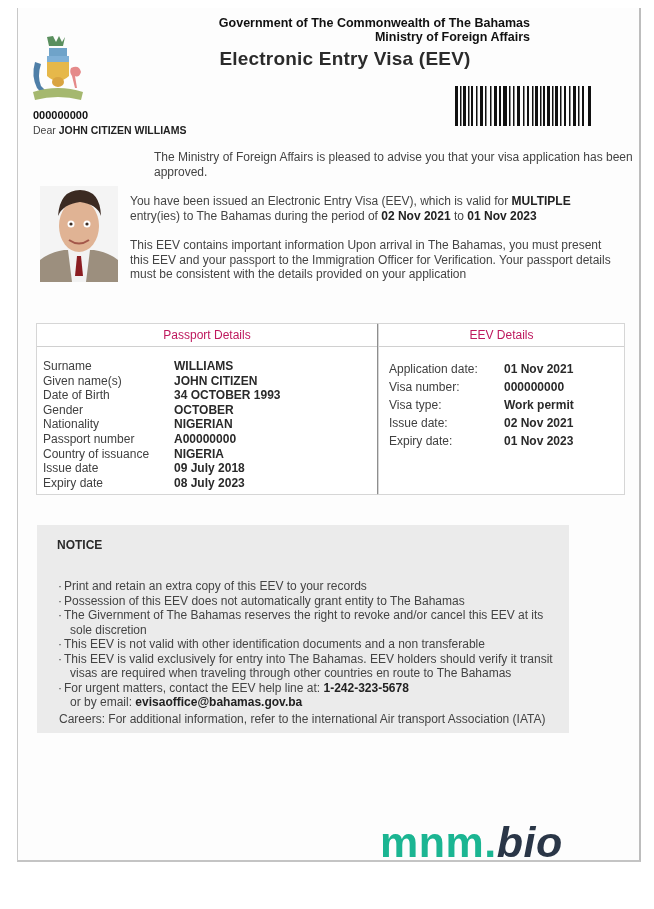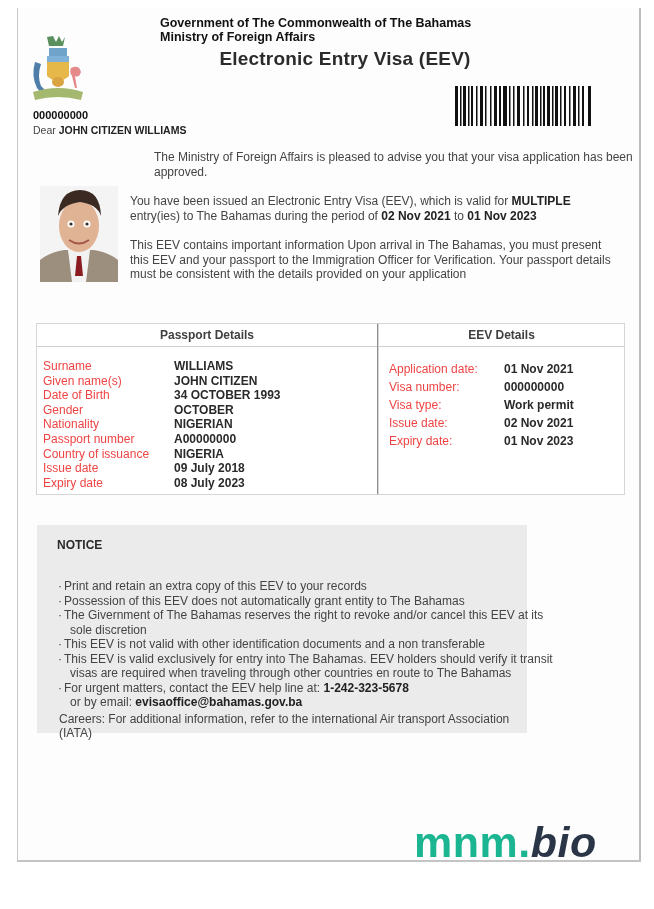--- a/index.html
+++ b/index.html
@@ -6,56 +6,56 @@
   body {
     width: 654px; height: 909px; background: #ffffff; position: relative; overflow: hidden;
     font-family: "Liberation Sans", sans-serif; color: #333;
   }
   .page {
     position: absolute; left: 17px; top: 8px; width: 621px; height: 852px;
     background: #fdfdfd;
     border-left: 1px solid #c8c8c8; border-right: 2px solid #bdbdbd; border-bottom: 2px solid #c4c4c4;
   }
   .crest { position: absolute; left: 27px; top: 32px; width: 62px; height: 74px; }
-  .gov { position: absolute; left: 160px; top: 16px; width: 370px; text-align: left; font-weight: bold; font-size: 12.5px; line-height: 14px; color: #111; }
+  .gov { position: absolute; left: 160px; top: 16px; width: 370px; text-align: right; font-weight: bold; font-size: 12.5px; line-height: 14px; color: #111; }
   .title { position: absolute; left: 160px; top: 48px; width: 370px; text-align: center; font-weight: bold; font-size: 19px; color: #2b2b2b; letter-spacing: 0.2px; }
   .barcode { position: absolute; left: 455px; top: 86px; width: 140px; height: 40px; }
   .refno { position: absolute; left: 33px; top: 109px; font-size: 11px; font-weight: bold; color: #111; }
   .dear { position: absolute; left: 33px; top: 124px; font-size: 10.5px; color: #444; text-align: center; }
   .dear b { color: #222; }
   .photo { position: absolute; left: 40px; top: 186px; width: 78px; height: 96px; }
   .para { position: absolute; left: 130px; width: 490px; font-size: 12px; line-height: 14.5px; color: #444; }
   .para b { color: #222; }
   .p1 { top: 150px; margin-left: 24px; }
   .p2 { top: 194px; }
   .p3 { top: 238px; }
 
   .box { position: absolute; top: 323px; height: 170px; border: 1px solid #d6d6d6; background: #fff; }
   .box-pass { left: 36px; width: 340px; border-right: 3px solid #8e8e8e; }
   .box-eev { left: 378px; width: 245px; }
-  .box-head { height: 22px; border-bottom: 1px solid #d0d0d0; text-align: center; font-weight: bold; font-size: 12px; line-height: 22px; color: #404040; }
+  .box-head { height: 22px; border-bottom: 1px solid #d0d0d0; text-align: center; font-weight: normal; font-size: 12px; line-height: 22px; color: #be185d; }
   .rows { position: absolute; font-size: 12px; line-height: 14.6px; }
   .pass-rows { left: 6px; top: 35px; }
   .eev-rows { left: 10px; top: 36px; line-height: 18px; }
   .row { display: flex; }
-  .lbl { color: #ef4444; }
+  .lbl { color: #404040; }
   .pass-rows .lbl { width: 131px; }
   .eev-rows .lbl { width: 115px; }
   .val { font-weight: bold; color: #2a2a2a; }
 
-  .notice { position: absolute; left: 37px; top: 525px; width: 490px; height: 208px; background: #ebebeb; }
+  .notice { position: absolute; left: 37px; top: 525px; width: 532px; height: 208px; background: #ebebeb; }
   .notice-h { position: absolute; left: 20px; top: 13px; font-weight: bold; font-size: 12px; color: #2a2a2a; }
   .notice ul { position: absolute; left: 8px; top: 42px; margin: 12px; padding: 0; list-style: none; width: 575px; font-size: 12px; line-height: 14.5px; color: #444; }
   .notice li { padding-left: 7px; text-indent: -6px; }
   .notice li::before { content: "\00B7"; margin-right: 2px; }
   .notice li .cont { display: block; text-indent: 0; padding-left: 6px; }
   .notice b { color: #222; }
   .careers { position: absolute; left: 22px; top: 187px; font-size: 12px; color: #444; }
 
-  .brand { position: absolute; left: 414px; top: 818px; font-size: 43px; font-weight: bold; letter-spacing: 0.5px; }
+  .brand { position: absolute; left: 380px; top: 818px; font-size: 43px; font-weight: bold; letter-spacing: 0.5px; }
   .brand .a { color: #1bb592; }
   .brand .b { color: #2a3647; font-style: italic; }
 </style>
 </head>
 <body>
 
 <div class="page"></div>
 
 <svg class="crest" viewBox="0 0 62 74">
   <path d="M26 4 l3 6 l3 -6 l3 6 l3 -5 l-2 9 h-14 l-2 -9 z" fill="#5a8f5e"></path>

